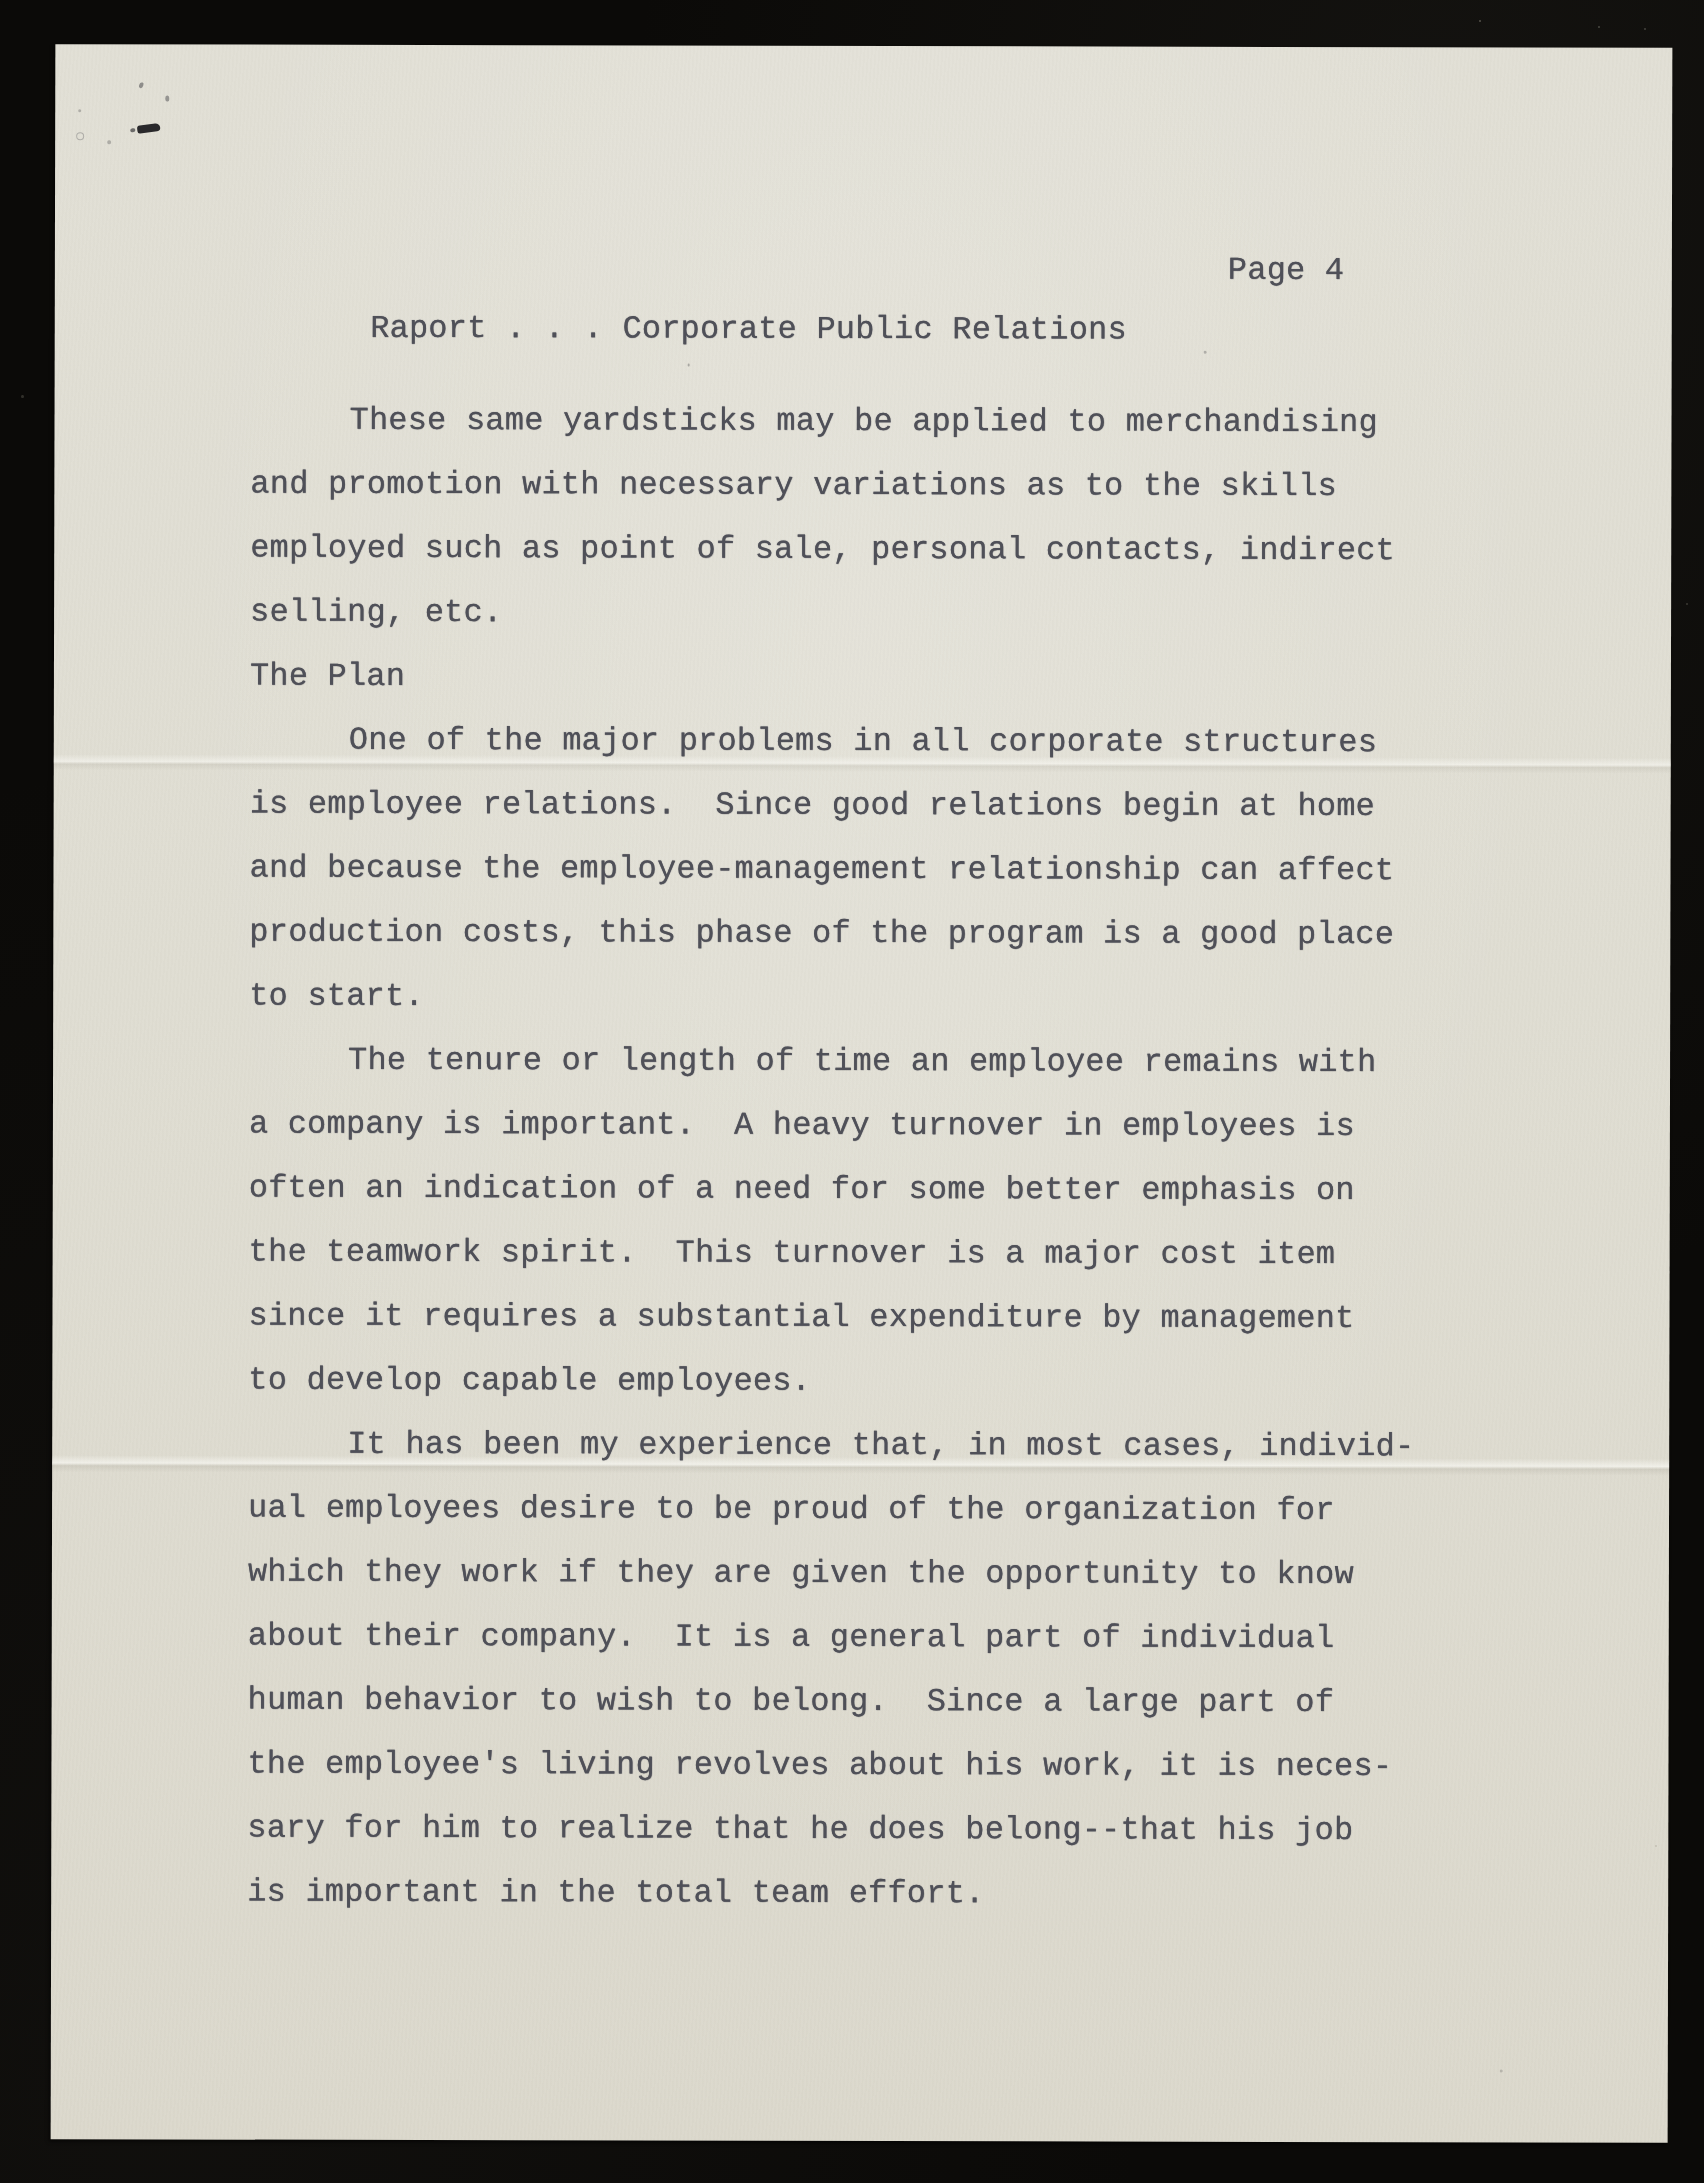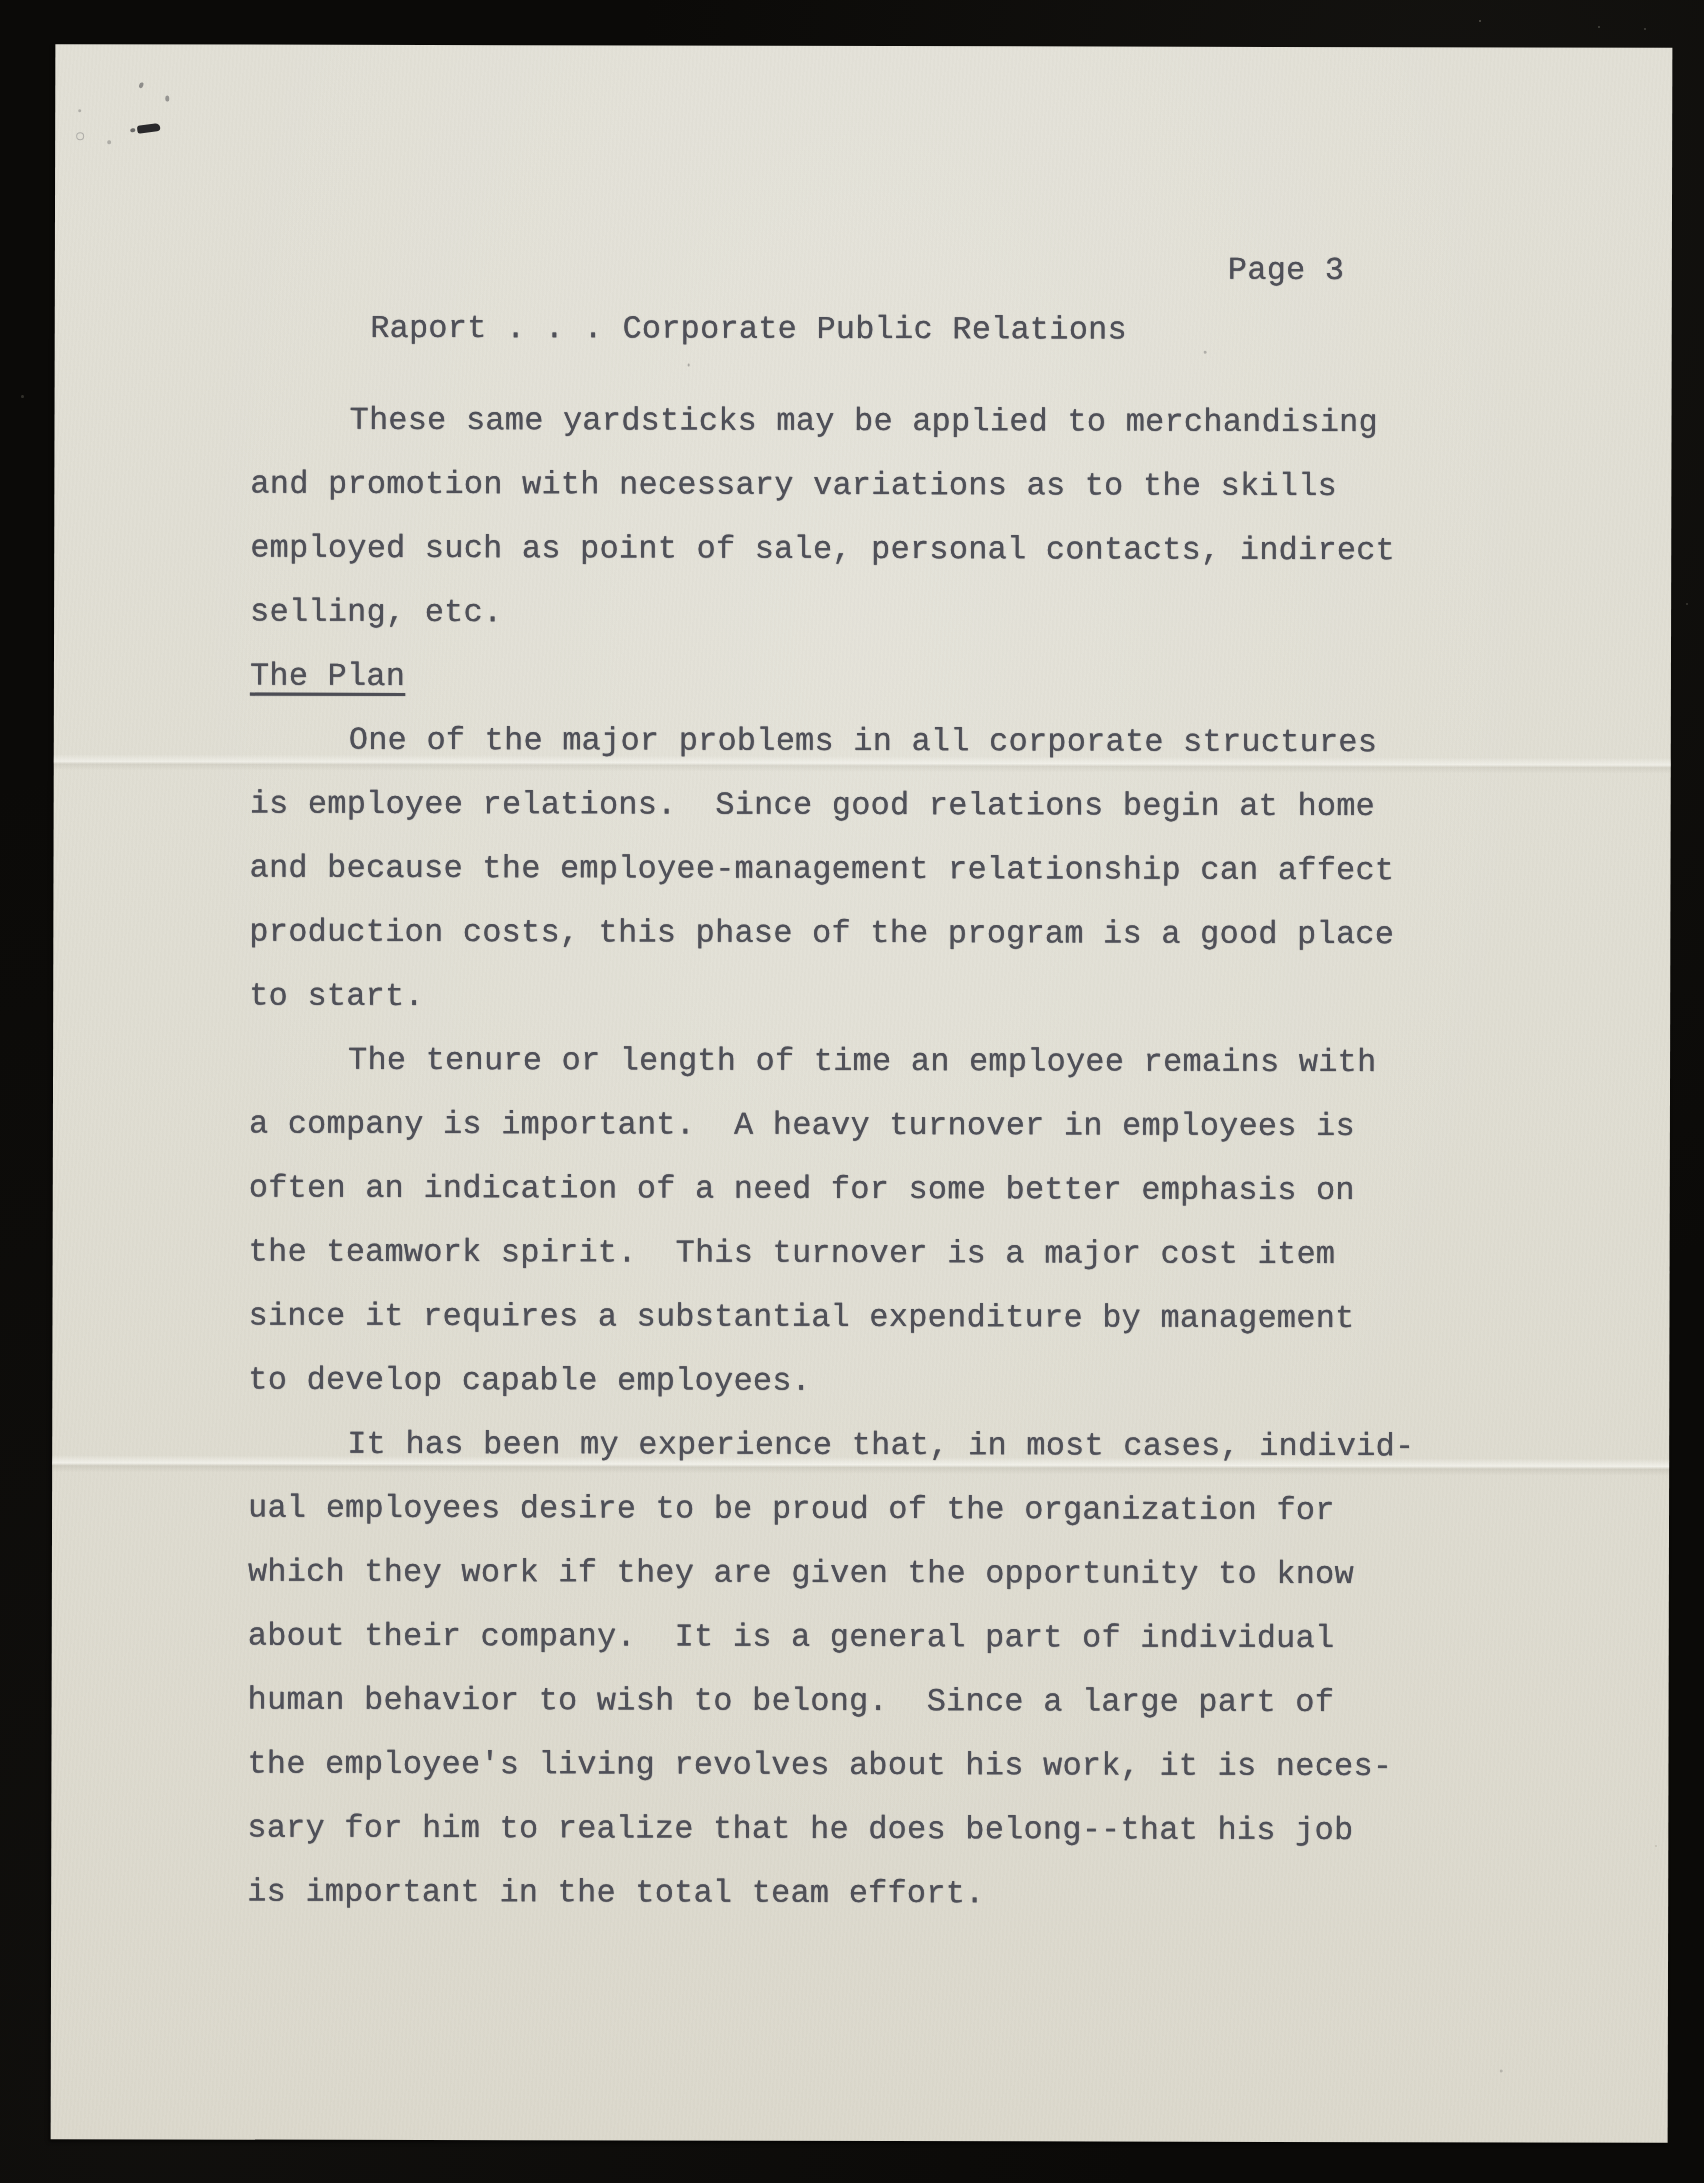--- a/index.html
+++ b/index.html
@@ -81,21 +81,20 @@
   }
   .hdr-page { position: absolute; left: 974px; top: 3.7px; }
 
   .body-text {
     position: absolute; left: 196px; top: 344px;
     line-height: 64px;
   }
   .line { height: 64px; }
   .indent { padding-left: 99px; }
   .underlined {
-    text-decoration: underline;
     text-decoration-thickness: 3.1px;
     text-underline-offset: 8px;
     text-decoration-color: rgba(73,74,82,.85);
   }
 </style>
 </head>
 <body>
 
 <div class="scan">
 
@@ -109,21 +108,21 @@
     <div class="speck s3"></div>
     <div class="speck s4"></div>
     <div class="speck s5"></div>
     <div class="speck s6"></div>
     <div class="speck s7"></div>
     <div class="speck s8"></div>
     <div class="speck s9"></div>
 
     <div class="header-row typed">
       <span class="hdr-title">Raport . . . Corporate Public Relations</span>
-      <span class="hdr-page">Page 3</span>
+      <span class="hdr-page">Page 4</span>
     </div>
 
     <div class="body-text typed" id="body-text"><div class="line indent"><span>These same yardsticks may be applied to merchandising</span></div><div class="line"><span>and promotion with necessary variations as to the skills</span></div><div class="line"><span>employed such as point of sale, personal contacts, indirect</span></div><div class="line"><span>selling, etc.</span></div><div class="line"><span class="underlined">The Plan</span></div><div class="line indent"><span>One of the major problems in all corporate structures</span></div><div class="line"><span>is employee relations.  Since good relations begin at home</span></div><div class="line"><span>and because the employee-management relationship can affect</span></div><div class="line"><span>production costs, this phase of the program is a good place</span></div><div class="line"><span>to start.</span></div><div class="line indent"><span>The tenure or length of time an employee remains with</span></div><div class="line"><span>a company is important.  A heavy turnover in employees is</span></div><div class="line"><span>often an indication of a need for some better emphasis on</span></div><div class="line"><span>the teamwork spirit.  This turnover is a major cost item</span></div><div class="line"><span>since it requires a substantial expenditure by management</span></div><div class="line"><span>to develop capable employees.</span></div><div class="line indent"><span>It has been my experience that, in most cases, individ-</span></div><div class="line"><span>ual employees desire to be proud of the organization for</span></div><div class="line"><span>which they work if they are given the opportunity to know</span></div><div class="line"><span>about their company.  It is a general part of individual</span></div><div class="line"><span>human behavior to wish to belong.  Since a large part of</span></div><div class="line"><span>the employee's living revolves about his work, it is neces-</span></div><div class="line"><span>sary for him to realize that he does belong--that his job</span></div><div class="line"><span>is important in the total team effort.</span></div></div>
 
   </div>
 
   <div class="dust d1"></div>
   <div class="dust d2"></div>
   <div class="dust d3"></div>
   <div class="dust d4"></div>

